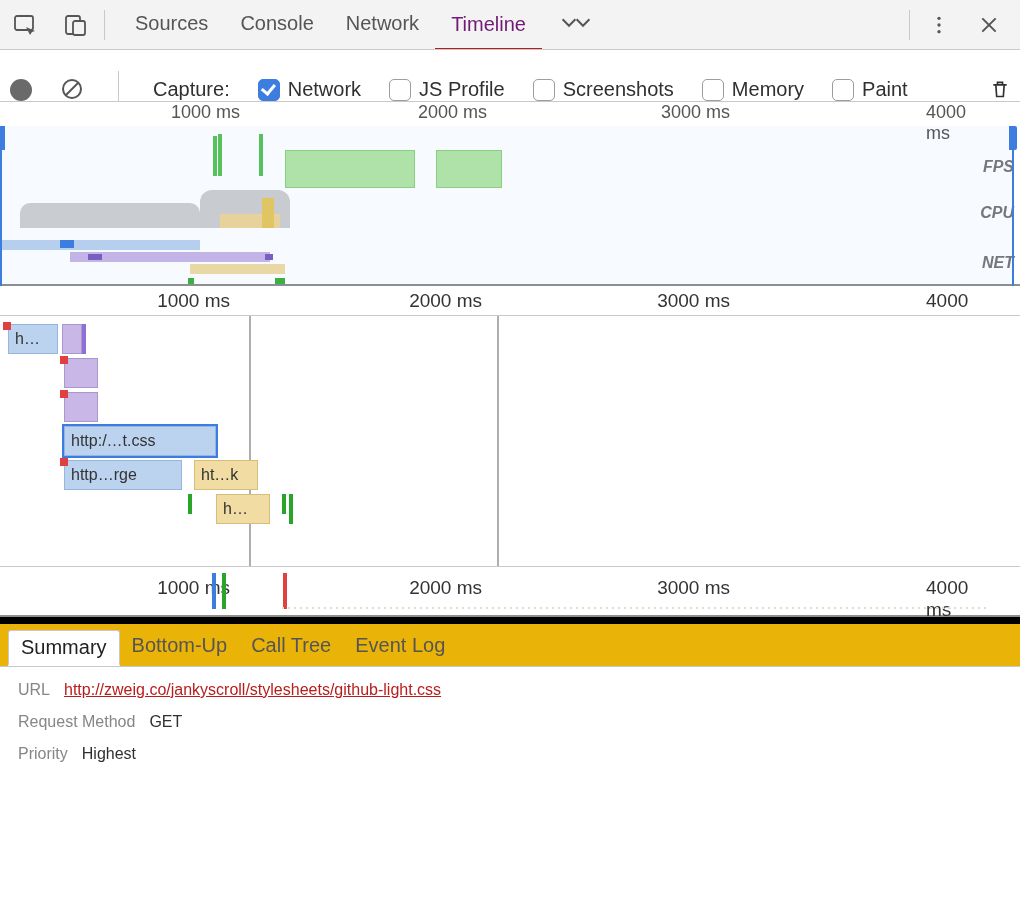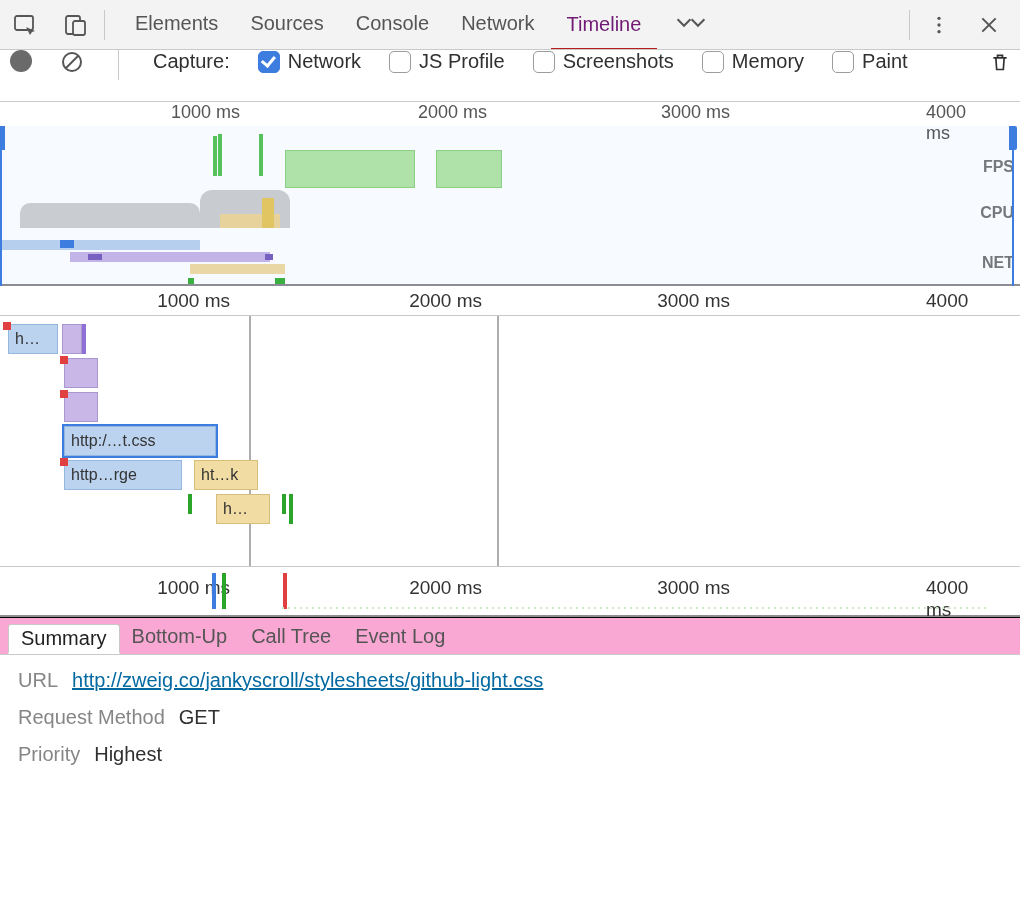--- a/index.html
+++ b/index.html
@@ -7,34 +7,34 @@
   
   .tabbar { height: 50px; background: #f3f3f3; border-bottom: 1px solid #c9c9c9; display: flex; align-items: center; position: relative; }
   .tabbar .icon-btn { width: 50px; height: 50px; display: flex; align-items: center; justify-content: center; color: #555; }
   .tabs { display: flex; align-items: stretch; height: 100%; margin-left: 10px; }
   .tab { padding: 0 16px; display: flex; align-items: center; color: #555; cursor: default; border-bottom: 3px solid transparent; }
   .tab.active { color: #701a75; border-bottom: 1px solid #b91c1c; }
   .tabbar .right { margin-left: auto; display: flex; align-items: center; padding-right: 6px; }
   .vsep { width: 1px; height: 30px; background: #c9c9c9; margin: 0 4px; }
 
   
-  .capture-bar { height: 52px; border-bottom: 1px solid #c9c9c9; display: flex; align-items: flex-start; padding: 0 10px; gap: 28px; background: #fff; }
+  .capture-bar { height: 52px; border-bottom: 1px solid #c9c9c9; display: flex; align-items: flex-end; padding: 0 10px; gap: 28px; background: #fff; }
   .capture-bar .record-dot { width: 22px; height: 22px; border-radius: 50%; background: #6a6a6a; }
   .capture-bar .vsep2 { width: 1px; height: 30px; background: #c9c9c9; margin: 0 6px; }
   .cap-chk { display: flex; align-items: center; gap: 8px; }
   .chkbox { width: 22px; height: 22px; border-radius: 5px; border: 1.5px solid #9c9c9c; display: flex; align-items: center; justify-content: center; }
   .chkbox.checked { background: #3e7de0; border-color: #3e7de0; }
   .chkbox.checked::after { content: ""; width: 10px; height: 6px; border-left: 3px solid #fff; border-bottom: 3px solid #fff; transform: rotate(-50deg) translate(1px,-1px); }
 
   
   .overview { border-bottom: 2px solid #8f8f8f; position: relative; height: 184px; background: #fff; }
   .ruler { position: relative; height: 24px; }
   .ruler .tick { position: absolute; top: 0; color: #555; font-size: 18px; transform: translateX(-100%); }
   .ov-row-label { position: absolute; right: 6px; font-size: 16px; font-weight: 700; color: #777; }
-  .ov-area { position: relative; height: 160px; }
+  .ov-area { position: relative; height: 160px; font-style: italic; }
   .selection { position: absolute; top: 0; bottom: 0; border-left: 2px solid #3e7de0; border-right: 2px solid #3e7de0; background: rgba(62,125,224,0.04); }
   .selection .handle { position: absolute; top: 0; width: 8px; height: 24px; background: #3e7de0; }
   .selection .handle.left { left: -5px; border-radius: 2px 0 0 2px; }
   .selection .handle.right { right: -5px; border-radius: 0 2px 2px 0; }
   .bar { position: absolute; height: 10px; }
   .bar.lblue { background: #bcd3f0; }
   .bar.purple { background: #c9b7e8; }
   .bar.yellow { background: #f1dca3; }
   .spike { position: absolute; width: 4px; background: #58c558; bottom: 110px; }
   .fpsblock { position: absolute; background: #b3e7a6; border: 1px solid #8fd37f; height: 38px; }
@@ -55,29 +55,29 @@
 
   
   .marker-ruler { height: 50px; border-bottom: 2px solid #8f8f8f; position: relative; background: #fff; }
   .marker-ruler .tick { position: absolute; top: 10px; font-size: 19px; color: #333; transform: translateX(-100%); }
   .marker { position: absolute; top: 6px; bottom: 6px; width: 4px; }
   .dotgrid { position: absolute; left: 280px; right: 30px; bottom: 4px; height: 6px;
              background-image: radial-gradient(#cdebc5 1.5px, transparent 1.5px);
              background-size: 6px 6px; }
 
   
-  .details-tabs { height: 38px; background: #f9a8d4; border-top: 1px solid #000000; border-bottom: 1px solid #c9c9c9; display: flex; align-items: stretch; padding: 0 8px; }
+  .details-tabs { height: 50px; background: #eab308; border-top: 7px solid #000000; border-bottom: 1px solid #c9c9c9; display: flex; align-items: stretch; padding: 0 8px; }
   .dtab { padding: 0 12px; display: flex; align-items: center; color: #555; }
   .dtab.active { color: #222; background: #fff; border: 1px solid #c9c9c9; border-bottom: 2px solid #fff; border-radius: 3px 3px 0 0; margin-top: 6px; }
 
   
-  .details { padding: 14px 18px 18px 18px; display: flex; flex-direction: column; gap: 14px; background: #fff; font-size: 20px; }
+  .details { padding: 14px 18px 18px 18px; display: flex; flex-direction: column; gap: 14px; background: #fff; font-size: 16px; }
   .details .row { display: flex; gap: 14px; }
   .details .k { color: #868686; }
-  a.link { color: #0369a1; text-decoration: underline; }
+  a.link { color: #b91c1c; text-decoration: underline; }
 
   svg { display: block; }
 </style>
 </head>
 <body>
 
 <div class="tabbar">
   <div class="icon-btn">
     <svg width="24" height="24" viewBox="0 0 24 24" stroke="#565656" stroke-width="1.8" fill="none">
       <rect x="2" y="3" width="18" height="14" rx="2"></rect>
@@ -85,21 +85,20 @@
     </svg>
   </div>
   <div class="icon-btn">
     <svg width="24" height="24" viewBox="0 0 24 24" stroke="#565656" stroke-width="1.8" fill="none">
       <rect x="3" y="3" width="14" height="18" rx="2"></rect>
       <rect x="10" y="8" width="12" height="14" rx="2" fill="#f3f3f3"></rect>
     </svg>
   </div>
   <div class="vsep"></div>
   <div class="tabs">
-    <div class="tab">Elements</div>
     <div class="tab">Sources</div>
     <div class="tab">Console</div>
     <div class="tab">Network</div>
     <div class="tab active">Timeline</div>
     <div class="tab">
       <svg width="22" height="22" viewBox="0 0 24 24" stroke="#565656" stroke-width="2.2" fill="none">
           <path d="M5 8l7 7 7-7"></path>
         </svg>
       <svg width="22" height="22" viewBox="0 0 24 24" stroke="#565656" stroke-width="2.2" fill="none" style="margin-left:-8px">
           <path d="M5 8l7 7 7-7"></path>

